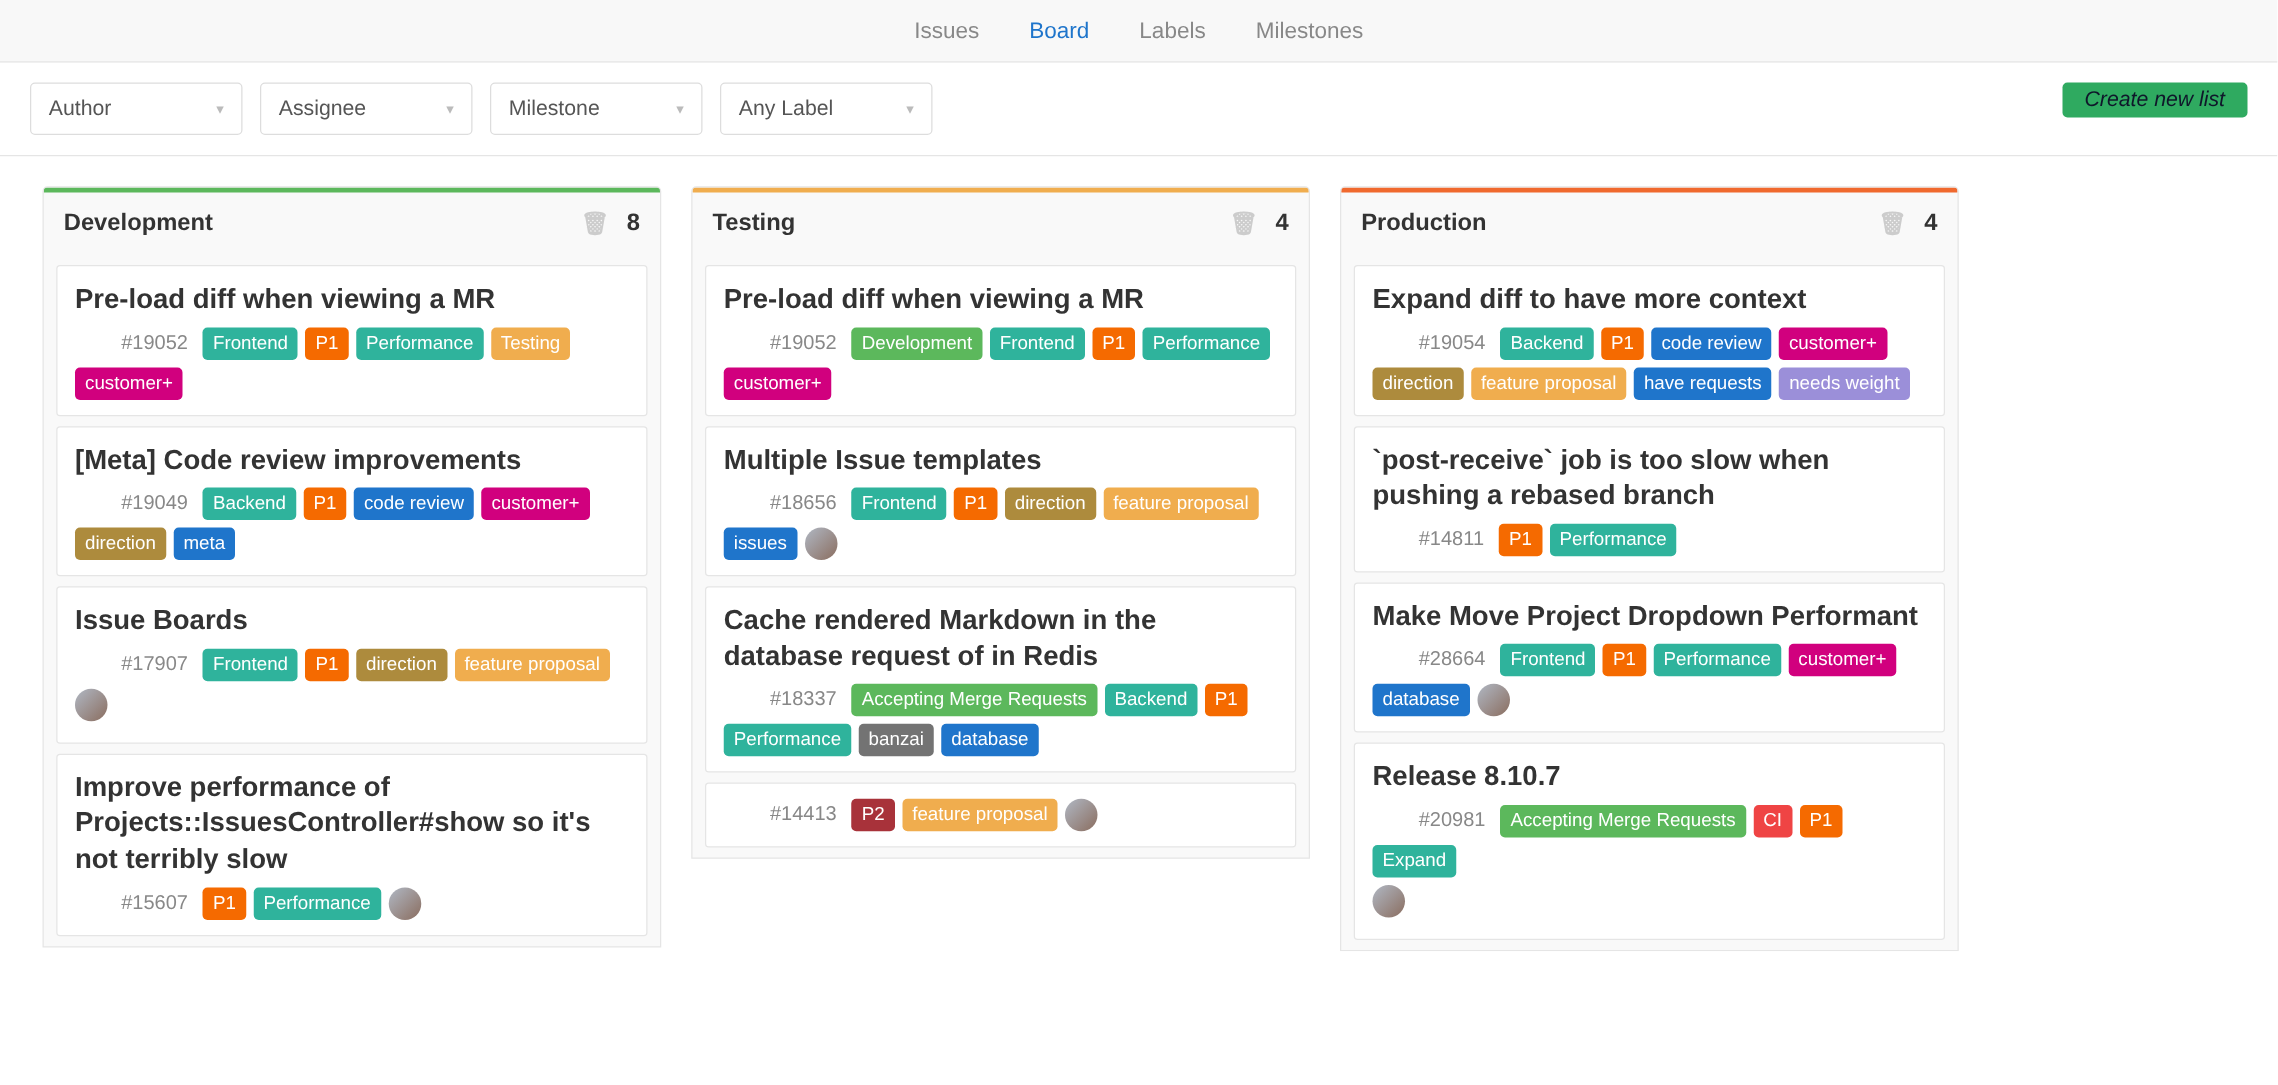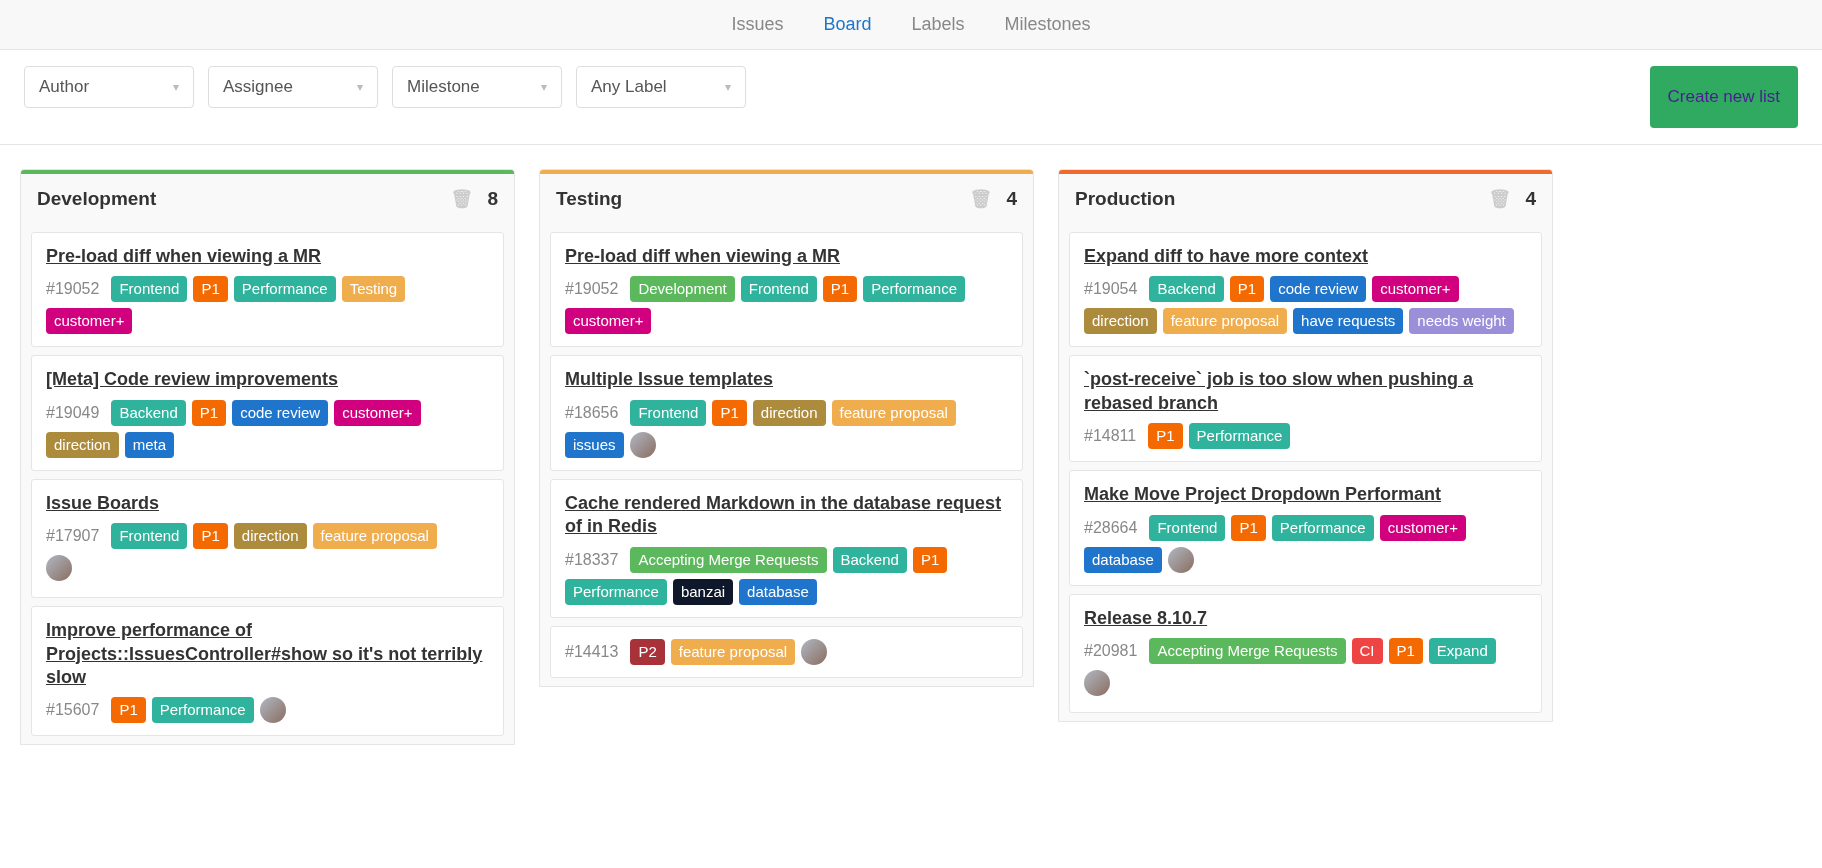--- a/index.html
+++ b/index.html
@@ -4,33 +4,33 @@
 <style>
   * { box-sizing: border-box; margin: 0; padding: 0; }
   body { font-family: -apple-system, BlinkMacSystemFont, "Segoe UI", Helvetica, Arial, sans-serif; background: #fff; color: #333; }
   .topbar { background: #f8f8f8; border-bottom: 1px solid #e5e5e5; padding: 14px 0; display: flex; justify-content: center; gap: 40px; }
   .topbar a { color: #888; text-decoration: none; font-size: 18px; }
   .topbar a.active { color: #1f75cb; }
   .filterbar { display: flex; align-items: flex-start; gap: 14px; padding: 16px 24px; border-bottom: 1px solid #e5e5e5; }
   .dropdown { border: 1px solid #ddd; border-radius: 4px; background: #fff; padding: 10px 14px; font-size: 17px; color: #555; display: flex; align-items: center; justify-content: space-between; cursor: pointer; min-width: 170px; }
   .dropdown .chev { color: #bbb; font-size: 12px; }
   .spacer { flex: 1; }
-  .btn-create { background: #2faa60; color: #4c1d95; border: none; border-radius: 4px; padding: 21px 18px; font-size: 17px; cursor: pointer; }
-  .board { display: flex; gap: 24px; padding: 24px 24px 0 20px; align-items: flex-start; }
+  .btn-create { background: #2faa60; color: #0f172a; border: none; border-radius: 4px; padding: 4px 18px; font-size: 17px; cursor: pointer; font-style: italic; }
+  .board { display: flex; gap: 24px; padding: 24px 24px 0 34px; align-items: flex-start; }
   .column { width: 495px; background: #f9f9f9; border: 1px solid #e5e5e5; border-radius: 4px 4px 0 0; overflow: hidden; }
   .col-top { height: 4px; }
   .col-header { display: flex; align-items: center; padding: 14px 16px; font-size: 19px; font-weight: 600; color: #333; }
   .col-header .title { flex: 1; }
   .col-header .trash { color: #ccc; font-size: 18px; margin-right: 14px; cursor: pointer; }
   .col-header .count { font-weight: 600; color: #333; }
   .card { background: #fff; border: 1px solid #e5e5e5; border-radius: 3px; margin: 8px 10px; padding: 12px 14px; }
   .card:first-of-type { margin-top: 6px; }
-  .card-title { font-size: 18px; font-weight: 600; color: #333; margin-bottom: 8px; line-height: 1.3; text-decoration: underline; }
+  .card-title { font-size: 22px; font-weight: 600; color: #333; margin-bottom: 8px; line-height: 1.3; }
   .card-meta { display: flex; flex-wrap: wrap; align-items: center; gap: 6px; }
-  .issue-num { color: #888; font-size: 16px; margin-right: 6px; }
+  .issue-num { color: #888; font-size: 16px; margin-right: 6px; margin-left: 37px; }
   .label { display: inline-block; border-radius: 4px; color: #fff; font-size: 15px; padding: 4px 8px; line-height: 1.2; white-space: nowrap; }
   .avatar { width: 26px; height: 26px; border-radius: 50%; background: linear-gradient(135deg,#b0b8c4,#8a6d5f); display: inline-block; }
   .c-dev { background: #5cb85c; }
   .c-test { background: #f0ad4e; }
   .c-prod { background: #f0692e; }
 </style>
 </head>
 <body>
 
 <div class="topbar">
@@ -144,21 +144,21 @@
         </div>
       </div>
       <div class="card">
         <div class="card-title">Cache rendered Markdown in the database request of in Redis</div>
         <div class="card-meta">
           <span class="issue-num">#18337</span>
           <span class="label" style="background: rgb(92, 184, 92);">Accepting Merge Requests</span>
           <span class="label" style="background: rgb(47, 179, 156);">Backend</span>
           <span class="label" style="background: rgb(245, 106, 0);">P1</span>
           <span class="label" style="background: rgb(47, 179, 156);">Performance</span>
-          <span class="label" style="background: #0f172a;">banzai</span>
+          <span class="label" style="background: #737373;">banzai</span>
           <span class="label" style="background: rgb(31, 117, 203);">database</span>
         </div>
       </div>
       <div class="card">
         <div class="card-meta">
           <span class="issue-num">#14413</span>
           <span class="label" style="background: rgb(168, 50, 58);">P2</span>
           <span class="label" style="background: rgb(240, 173, 78);">feature proposal</span>
           <span class="avatar"></span>
         </div>

